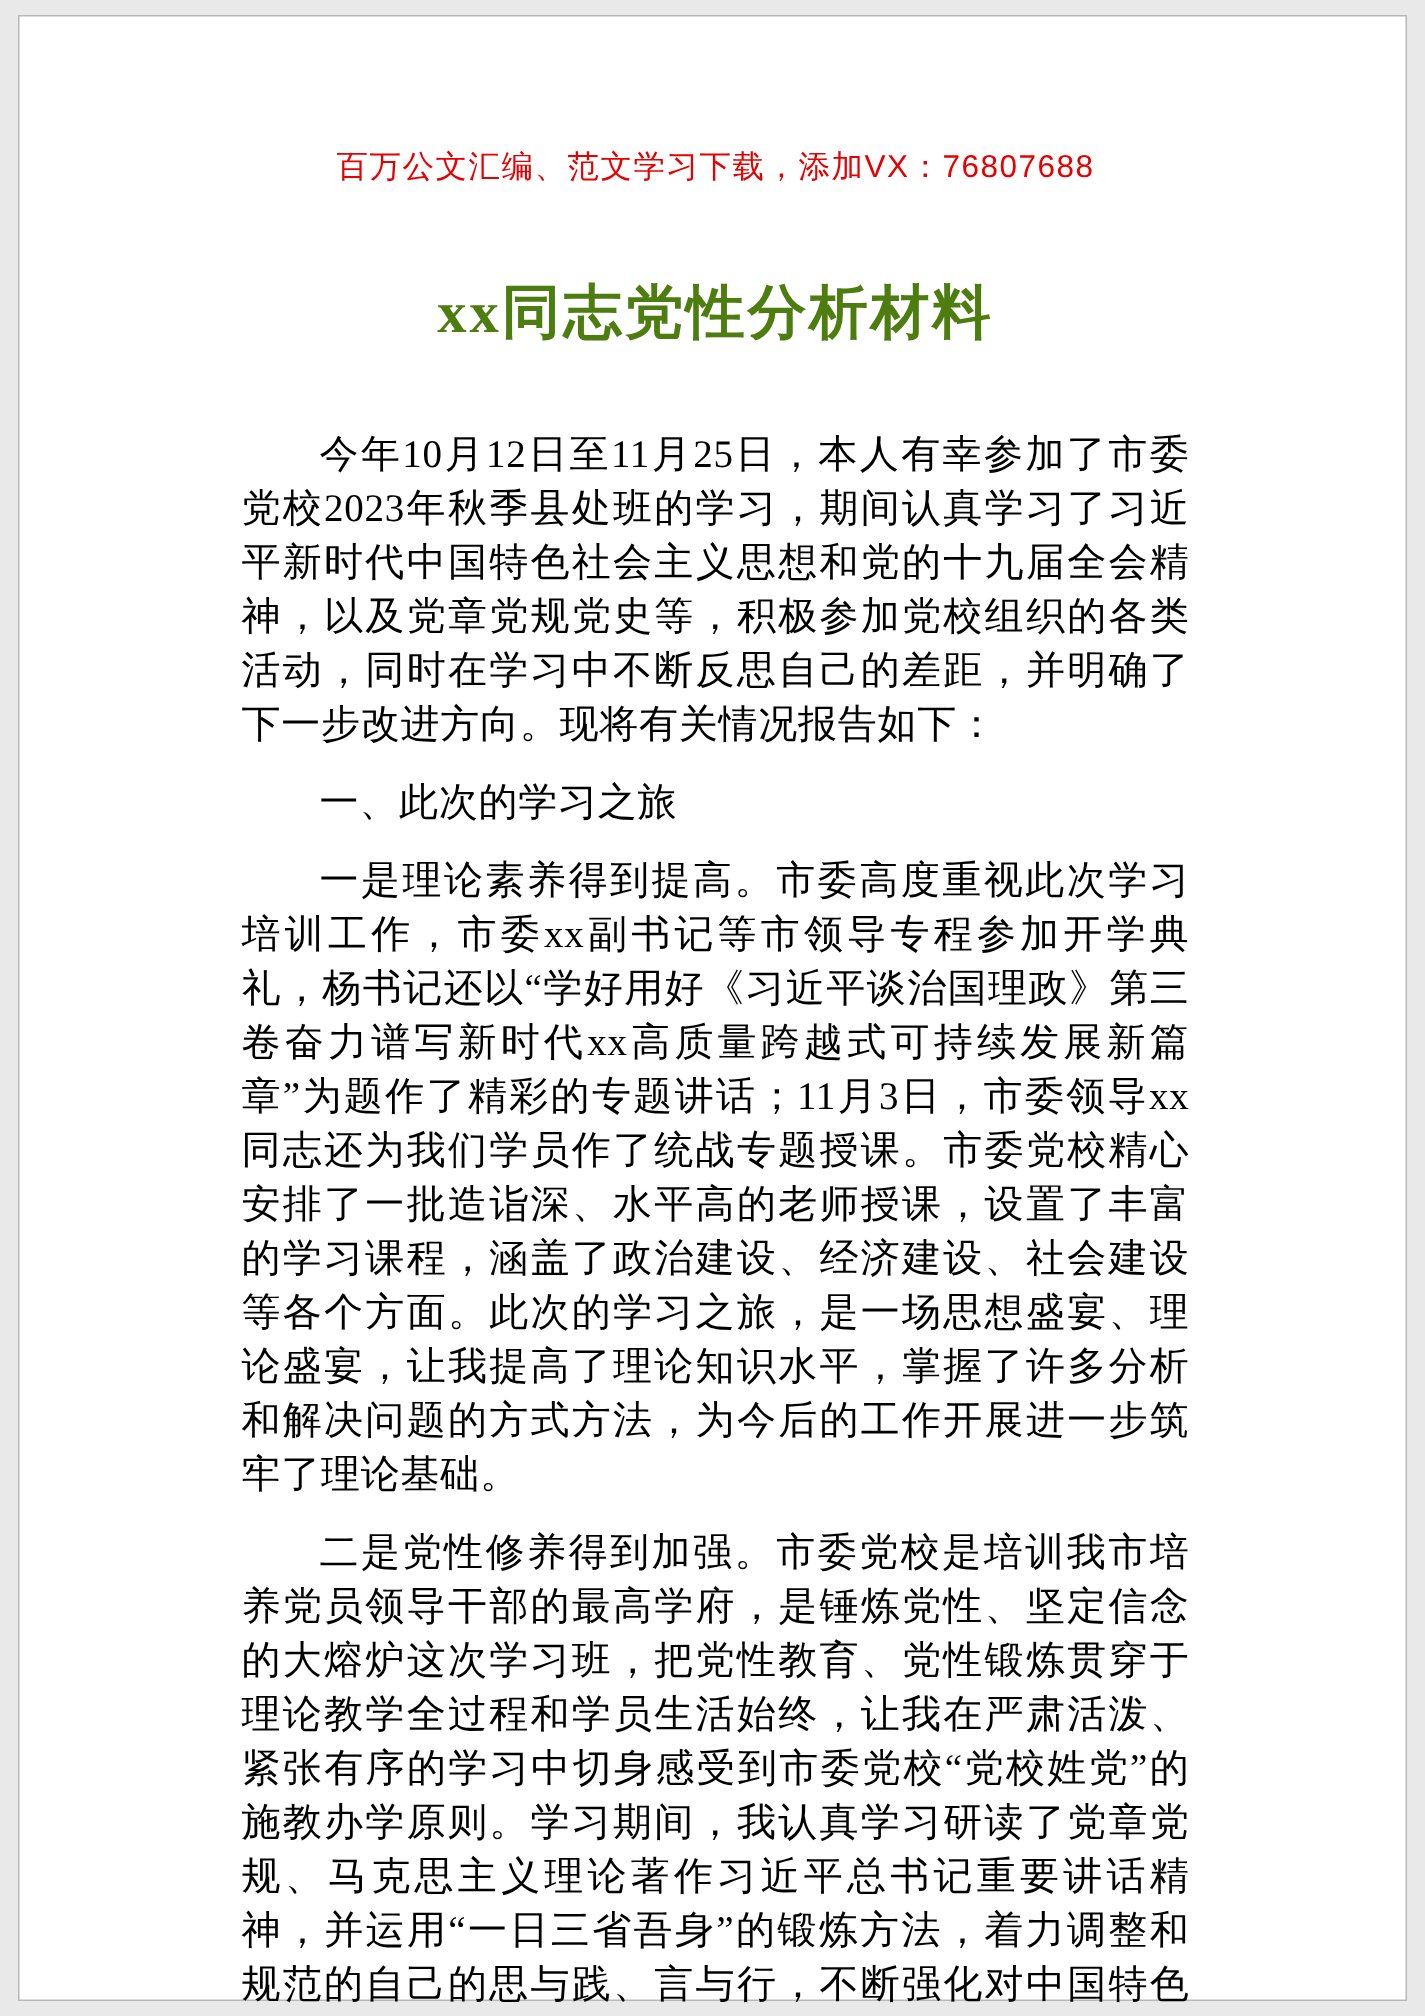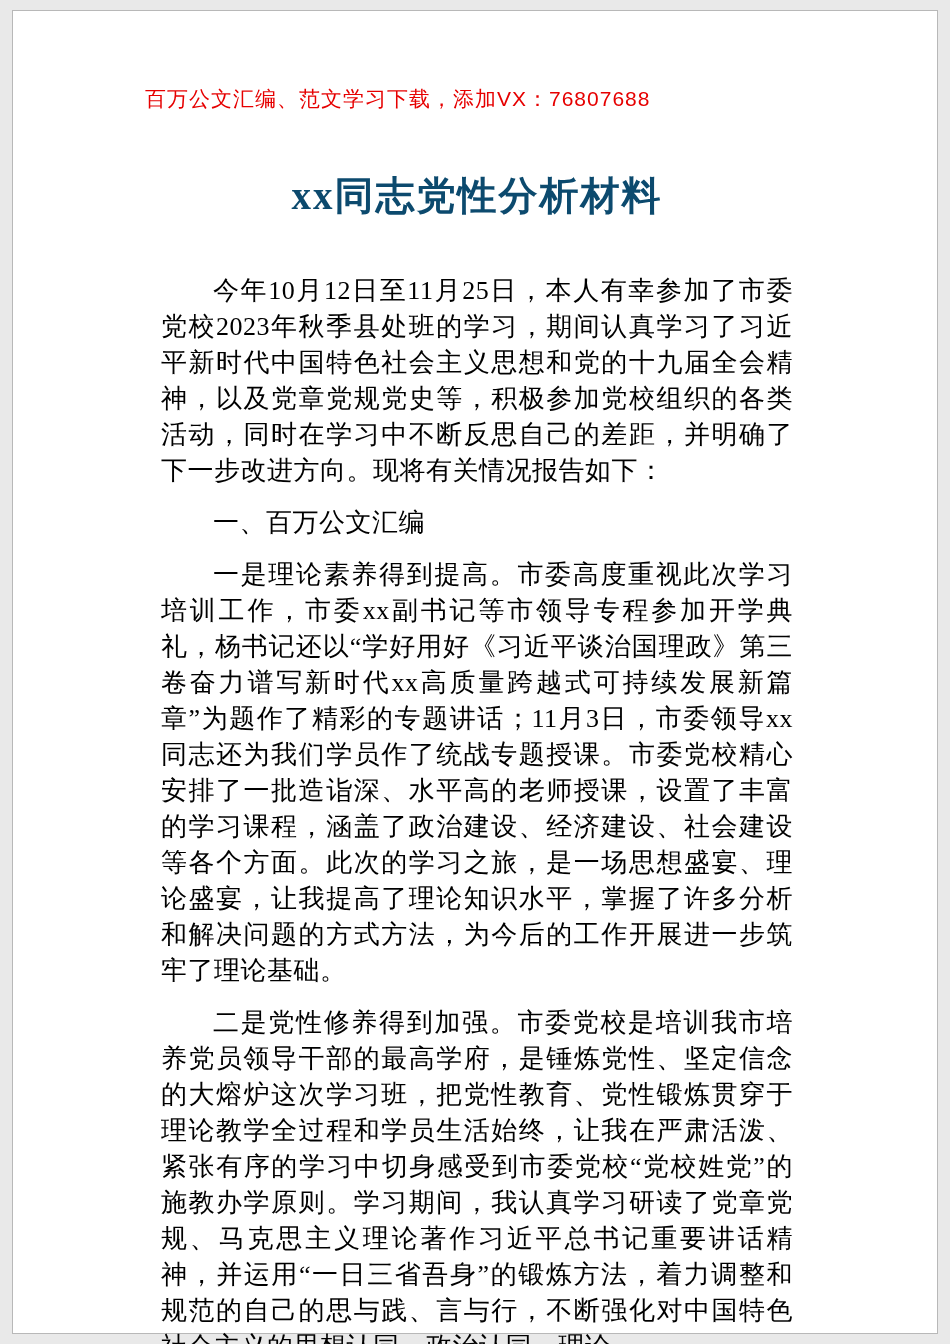--- a/index.html
+++ b/index.html
@@ -19,31 +19,31 @@
   }
   .page {
     width: 926px;
     height: 1324px;
     box-sizing: border-box;
     background: #ffffff;
     border: 1px solid #b8b8b8;
     padding: 74px 128px 40px 132px;
   }
   .watermark {
-    text-align: left;
+    text-align: center;
     font-size: 21px;
     letter-spacing: 1px;
-    margin: 0 0 56px 0;
+    margin: 12px 0 56px 0;
     font-family: "Liberation Sans", "DejaVu Sans", sans-serif;
   }
   .doc-title {
     text-align: center;
     font-size: 39px;
     font-weight: bold;
-    color: #0c4a6e;
+    color: #4d7c0f;
     letter-spacing: 2px;
     margin: 0 0 50px 0;
   }
   .para {
     font-size: 26px;
     line-height: 36px;
     color: #000000;
     text-align: justify;
     text-indent: 2em;
     letter-spacing: 0.5px;
@@ -55,20 +55,20 @@
 
 <div class="canvas">
   <div class="page">
 
     <div class="watermark" style="color: rgb(230, 0, 0);">百万公文汇编、范文学习下载，添加VX：76807688</div>
 
     <h1 class="doc-title">xx同志党性分析材料</h1>
 
     <p class="para">今年10月12日至11月25日，本人有幸参加了市委党校2023年秋季县处班的学习，期间认真学习了习近平新时代中国特色社会主义思想和党的十九届全会精神，以及党章党规党史等，积极参加党校组织的各类活动，同时在学习中不断反思自己的差距，并明确了下一步改进方向。现将有关情况报告如下：</p>
 
-    <p class="para">一、百万公文汇编</p>
+    <p class="para">一、此次的学习之旅</p>
 
     <p class="para">一是理论素养得到提高。市委高度重视此次学习培训工作，市委xx副书记等市领导专程参加开学典礼，杨书记还以“学好用好《习近平谈治国理政》第三卷奋力谱写新时代xx高质量跨越式可持续发展新篇章”为题作了精彩的专题讲话；11月3日，市委领导xx同志还为我们学员作了统战专题授课。市委党校精心安排了一批造诣深、水平高的老师授课，设置了丰富的学习课程，涵盖了政治建设、经济建设、社会建设等各个方面。此次的学习之旅，是一场思想盛宴、理论盛宴，让我提高了理论知识水平，掌握了许多分析和解决问题的方式方法，为今后的工作开展进一步筑牢了理论基础。</p>
 
     <p class="para">二是党性修养得到加强。市委党校是培训我市培养党员领导干部的最高学府，是锤炼党性、坚定信念的大熔炉这次学习班，把党性教育、党性锻炼贯穿于理论教学全过程和学员生活始终，让我在严肃活泼、紧张有序的学习中切身感受到市委党校“党校姓党”的施教办学原则。学习期间，我认真学习研读了党章党规、马克思主义理论著作习近平总书记重要讲话精神，并运用“一日三省吾身”的锻炼方法，着力调整和规范的自己的思与践、言与行，不断强化对中国特色社会主义的思想认同、政治认同、理论</p>
 
   </div>
 </div>
 
 </body></html>

